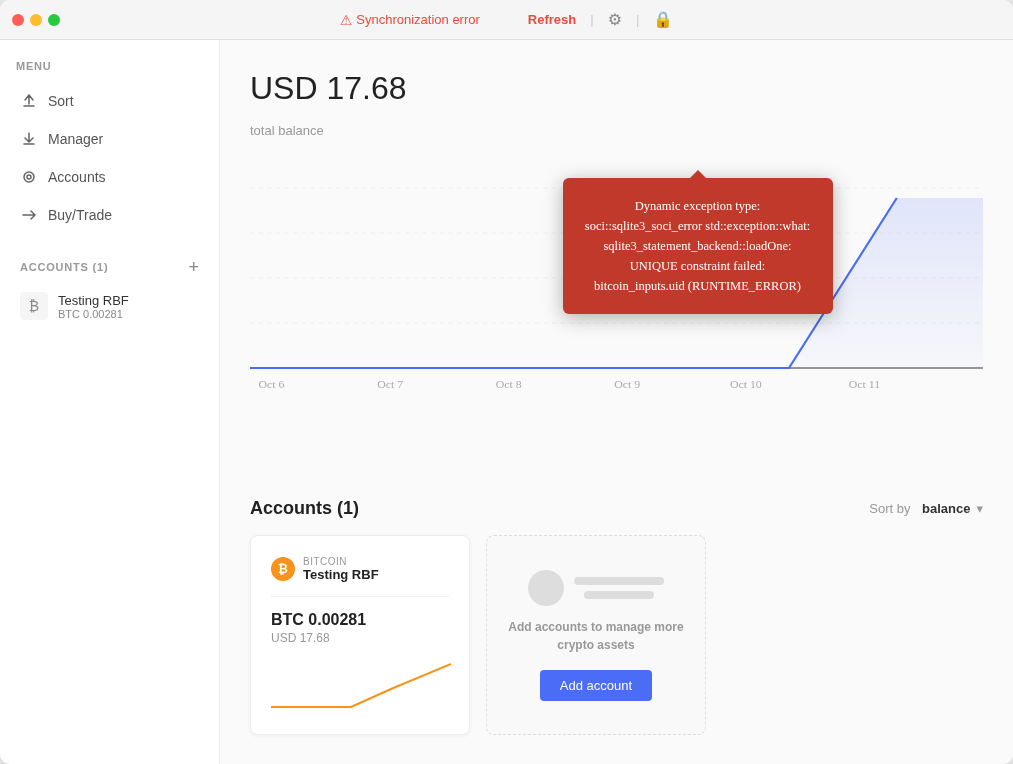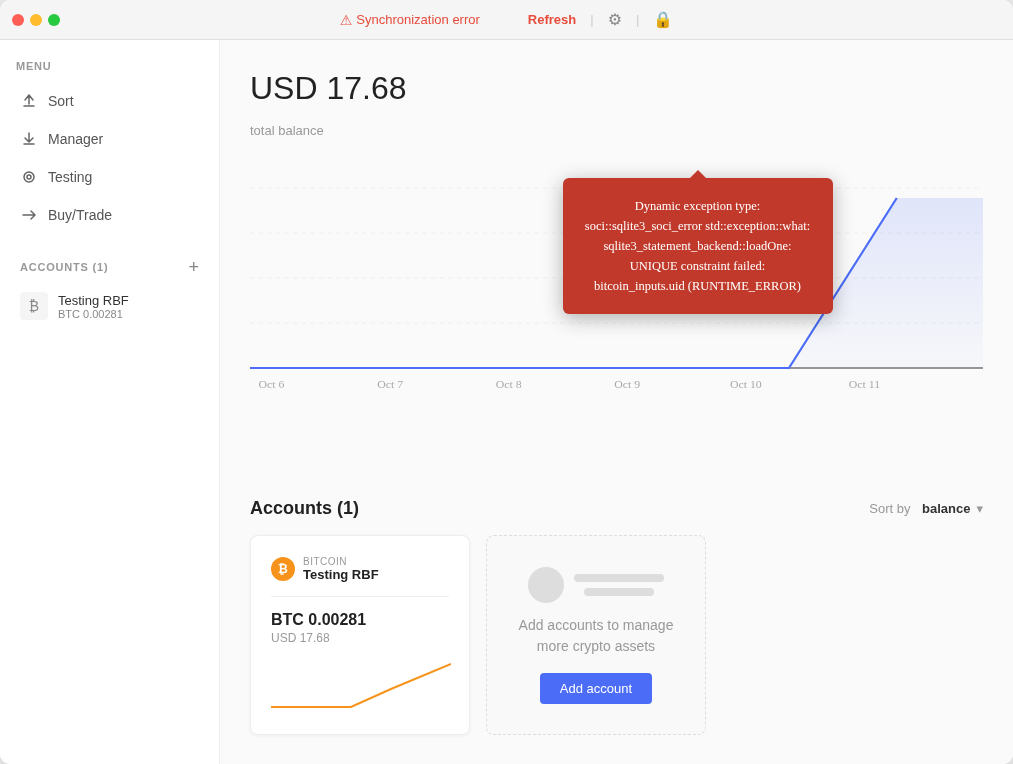--- a/index.html
+++ b/index.html
@@ -354,24 +354,25 @@
       flex-direction: column;
       gap: 6px;
       align-items: center;
     }
     .placeholder-line {
       height: 8px;
       border-radius: 4px;
       background: #ddd;
     }
     .add-account-desc {
-      font-size: 14px;
+      font-size: 12px;
       color: #999;
       text-align: center;
       line-height: 1.5;
+      font-weight: bold;
     }
     .add-account-button {
       background: #4a6cf7;
       color: #fff;
       border: none;
       border-radius: 4px;
       padding: 8px 20px;
       font-size: 13px;
       font-weight: 500;
       cursor: pointer;
@@ -433,21 +434,21 @@
         <span>Manager</span>
       </div>
 
       <div class="sidebar-item">
         <div class="item-icon">
           <svg width="16" height="16" viewBox="0 0 16 16" fill="none">
             <circle cx="8" cy="8" r="5" stroke="#666" stroke-width="1.5" fill="none"></circle>
             <circle cx="8" cy="8" r="2" stroke="#666" stroke-width="1.5" fill="none"></circle>
           </svg>
         </div>
-        <span>Testing</span>
+        <span>Accounts</span>
       </div>
 
       <div class="sidebar-item">
         <div class="item-icon">
           <svg width="16" height="16" viewBox="0 0 16 16" fill="none">
             <path d="M2 8h12M10 4l4 4-4 4" stroke="#666" stroke-width="1.5" stroke-linecap="round" stroke-linejoin="round"></path>
           </svg>
         </div>
         <span>Buy/Trade</span>
       </div>

